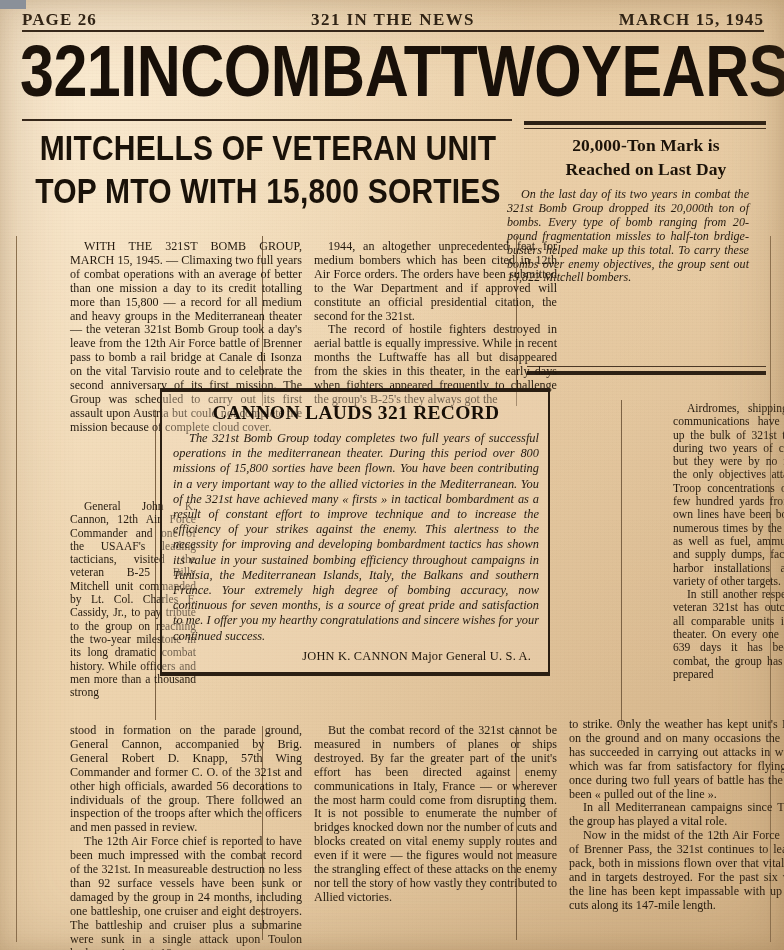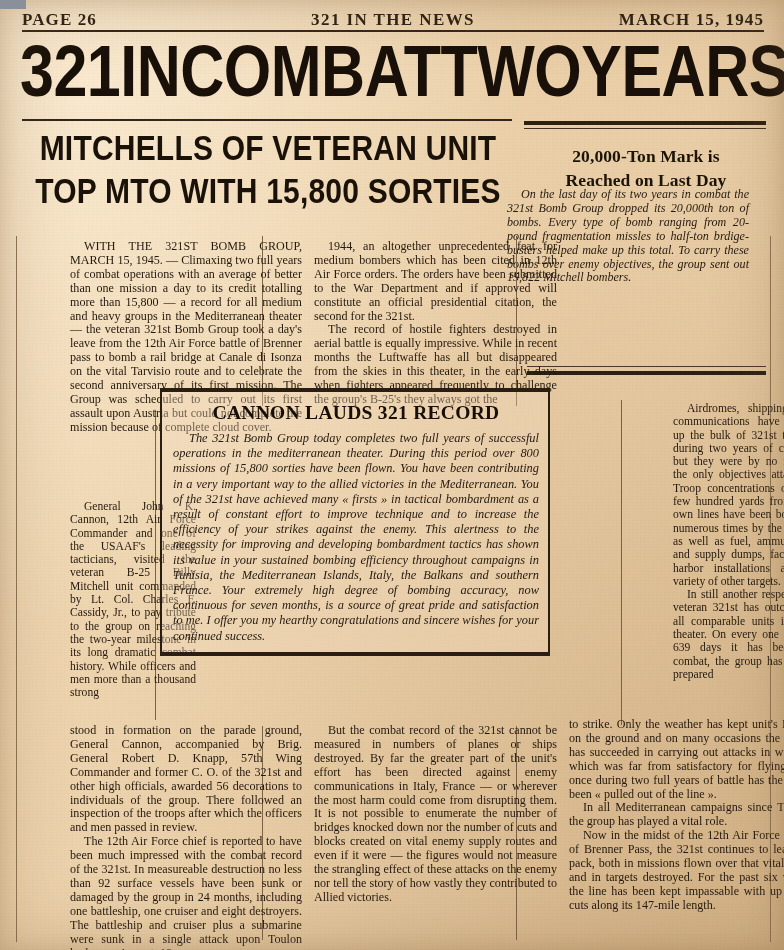--- a/index.html
+++ b/index.html
@@ -136,21 +136,21 @@
     position: absolute;
     left: 524px; right: 18px;
     top: 128px;
     height: 1px;
     background: #41301f;
   }
   .side-head {
     position: absolute;
     left: 524px;
     width: 244px;
-    top: 144px;
+    top: 133px;
     text-align: center;
     font-family: "Liberation Serif", serif;
     font-weight: 700;
     font-size: 17.5px;
     line-height: 24px;
     color: #1c1309;
     letter-spacing: 0.1px;
   }
   .side-body {
     position: absolute;
@@ -315,20 +315,21 @@
   </div>
 
   <div class="col narrow" style="left:627px; top:402px; width:140px;">
     <p>Airdromes, shipping and communications have made up the bulk of 321st targets during two years of combat but they were by no means the only objectives attacked. Troop concentrations only a few hundred yards from our own lines have been bombed numerous times by the group as well as fuel, ammunition and supply dumps, factories, harbor installations and a variety of other targets.</p>
     <p>In still another respect the veteran 321st has outclassed all comparable units in this theater. On every one of the 639 days it has been in combat, the group has stood prepared</p>
   </div>
 
   <div class="cannon-box">
     <div class="cannon-head">CANNON LAUDS 321 RECORD</div>
     <div class="cannon-body">The 321st Bomb Group today completes two full years of successful operations in the mediterranean theater. During this period over 800 missions of 15,800 sorties have been flown. You have been contributing in a very important way to the allied victories in the Mediterranean. You of the 321st have achieved many « firsts » in tactical bombardment as a result of constant effort to improve technique and to increase the efficiency of your strikes against the enemy. This alertness to the necessity for improving and developing bombardment tactics has shown its value in your sustained bombing efficiency throughout campaigns in Tunisia, the Mediterranean Islands, Italy, the Balkans and southern France. Your extremely high degree of bombing accuracy, now continuous for seven months, is a source of great pride and satisfaction to me. I offer you my hearthy congratulations and sincere wishes for your continued success.</div>
+    <div class="cannon-sign">JOHN K. CANNON Major General U. S. A.</div>
   </div>
 
   <div class="col" style="left:24px; top:724px; width:232px;">
     <p class="noindent">stood in formation on the parade ground, General Cannon, accompanied by Brig. General Robert D. Knapp, 57th Wing Commander and former C. O. of the 321st and other high officials, awarded 56 decorations to individuals of the group. There followed an inspection of the troops after which the officers and men passed in review.</p>
     <p>The 12th Air Force chief is reported to have been much impressed with the combat record of the 321st. In measureable destruction no less than 92 surface vessels have been sunk or damaged by the group in 24 months, including one battleship, one cruiser and eight destroyers. The battleship and cruiser plus a submarine were sunk in a single attack upon Toulon harbor on August, 18,</p>
   </div>
 
   <div class="col" style="left:268px; top:724px; width:243px;">
     <p>But the combat record of the 321st cannot be measured in numbers of planes or ships destroyed. By far the greater part of the unit's effort has been directed against enemy communications in Italy, France — or wherever the most harm could come from disrupting them. It is not possible to enumerate the number of bridges knocked down nor the number of cuts and blocks created on vital enemy supply routes and even if it were — the figures would not measure the strangling effect of these attacks on the enemy nor tell the story of how vastly they contributed to Allied victories.</p>
   </div>

